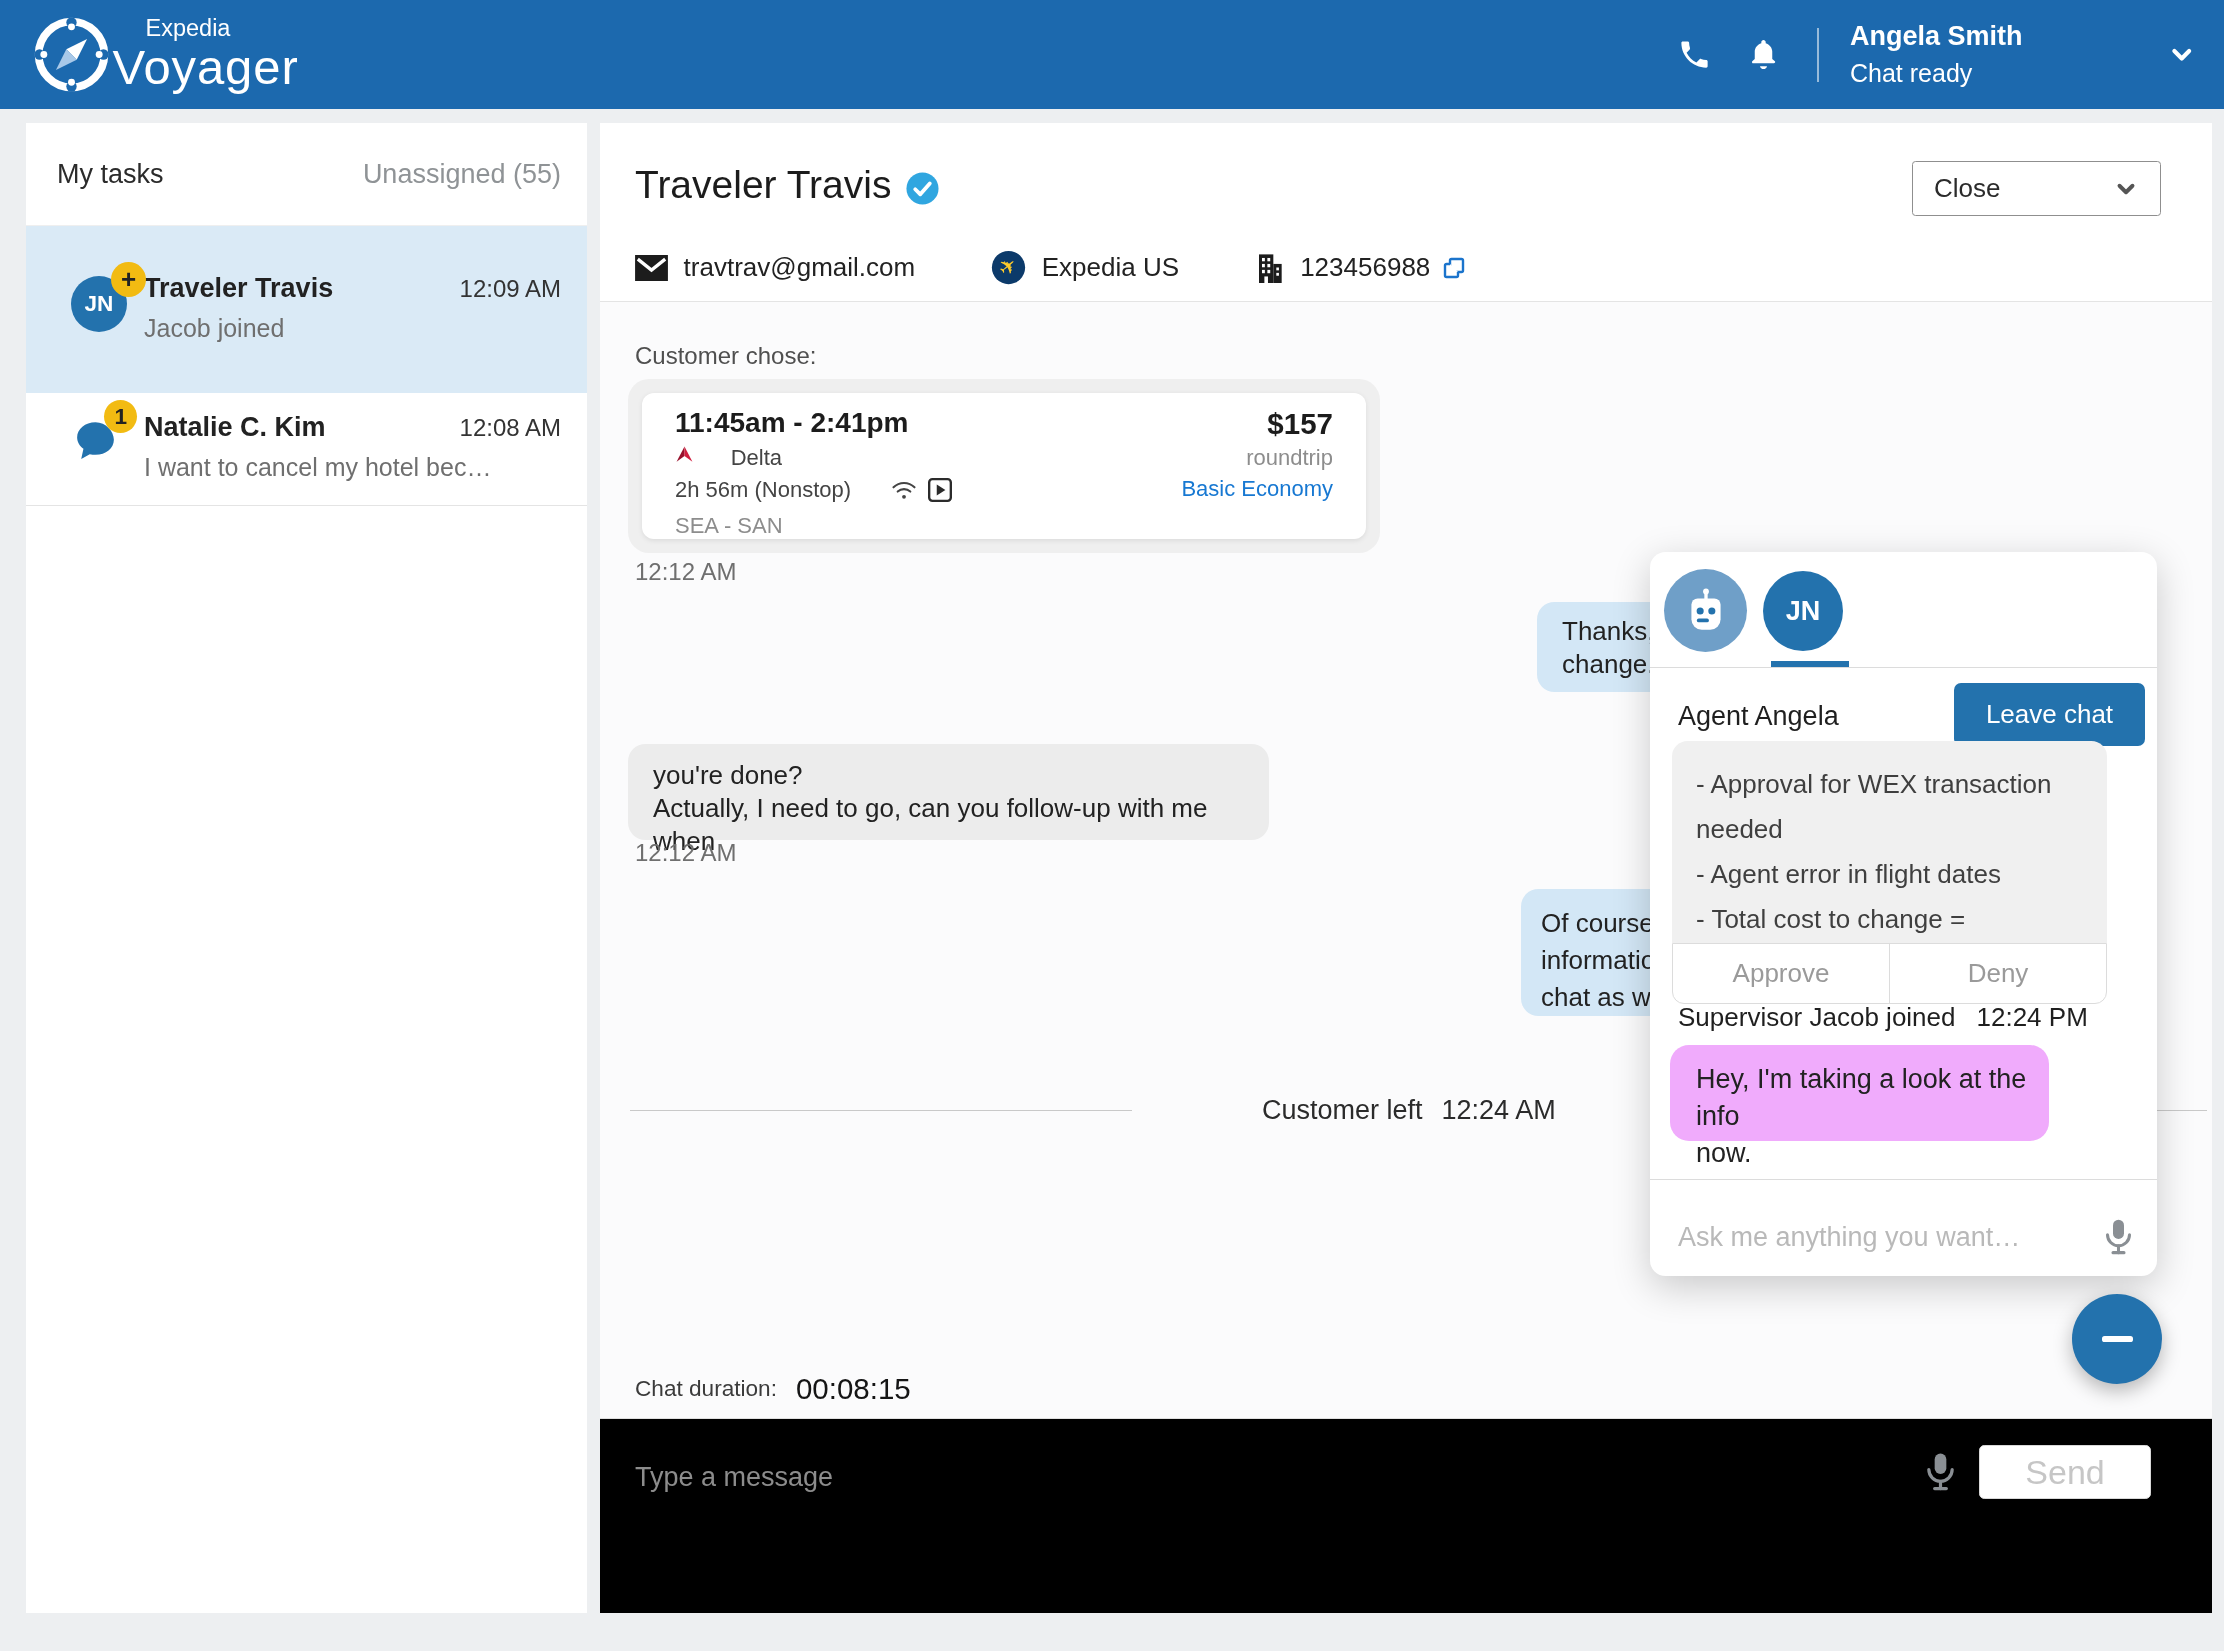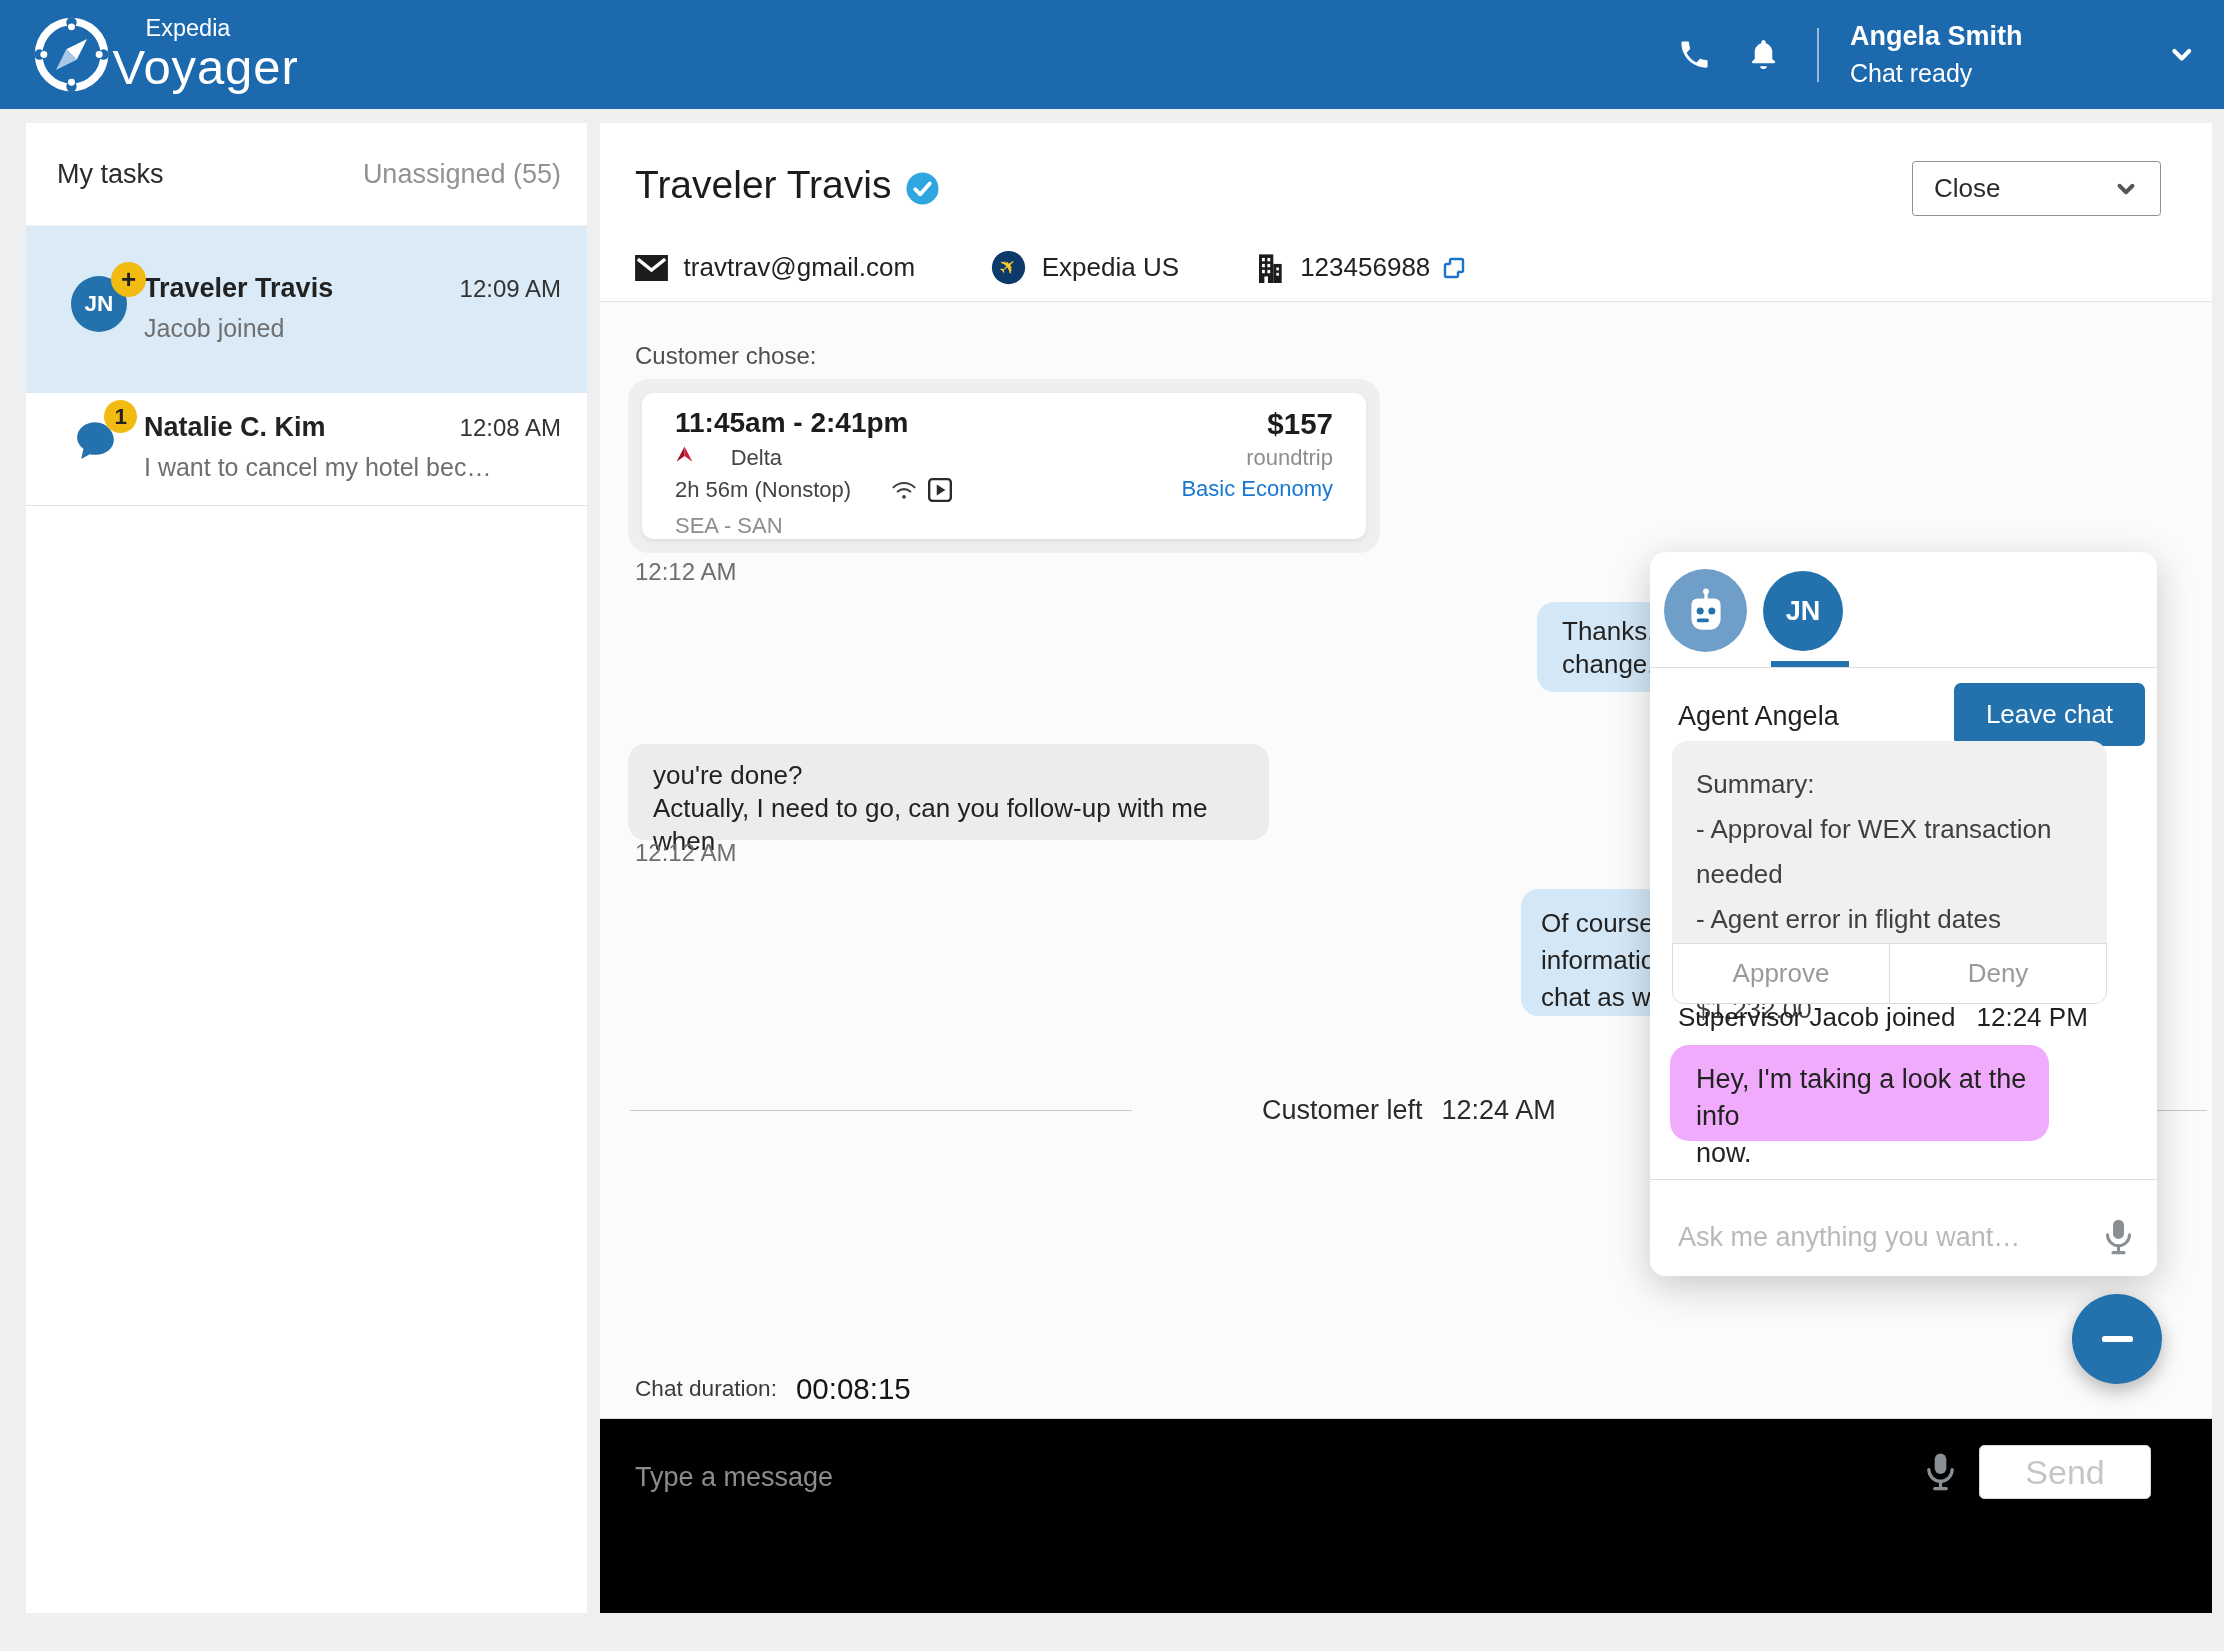--- a/index.html
+++ b/index.html
@@ -494,21 +494,20 @@
     <div class="tab-jn">JN</div>
     <div class="tab-underline"></div>
   </div>
 
   <div class="asst-agent-row">
     <span class="agent-label">Agent Angela</span>
     <button class="leave-btn">Leave chat</button>
   </div>
 
   <div class="summary-card">
-    <div>Summary:</div>
     <div>- Approval for WEX transaction needed</div>
     <div>- Agent error in flight dates</div>
     <div>- Total cost to change = $1,232.00</div>
   </div>
 
   <div class="approve-row">
     <button class="approve-cell first">Approve</button>
     <button class="approve-cell">Deny</button>
   </div>
 

